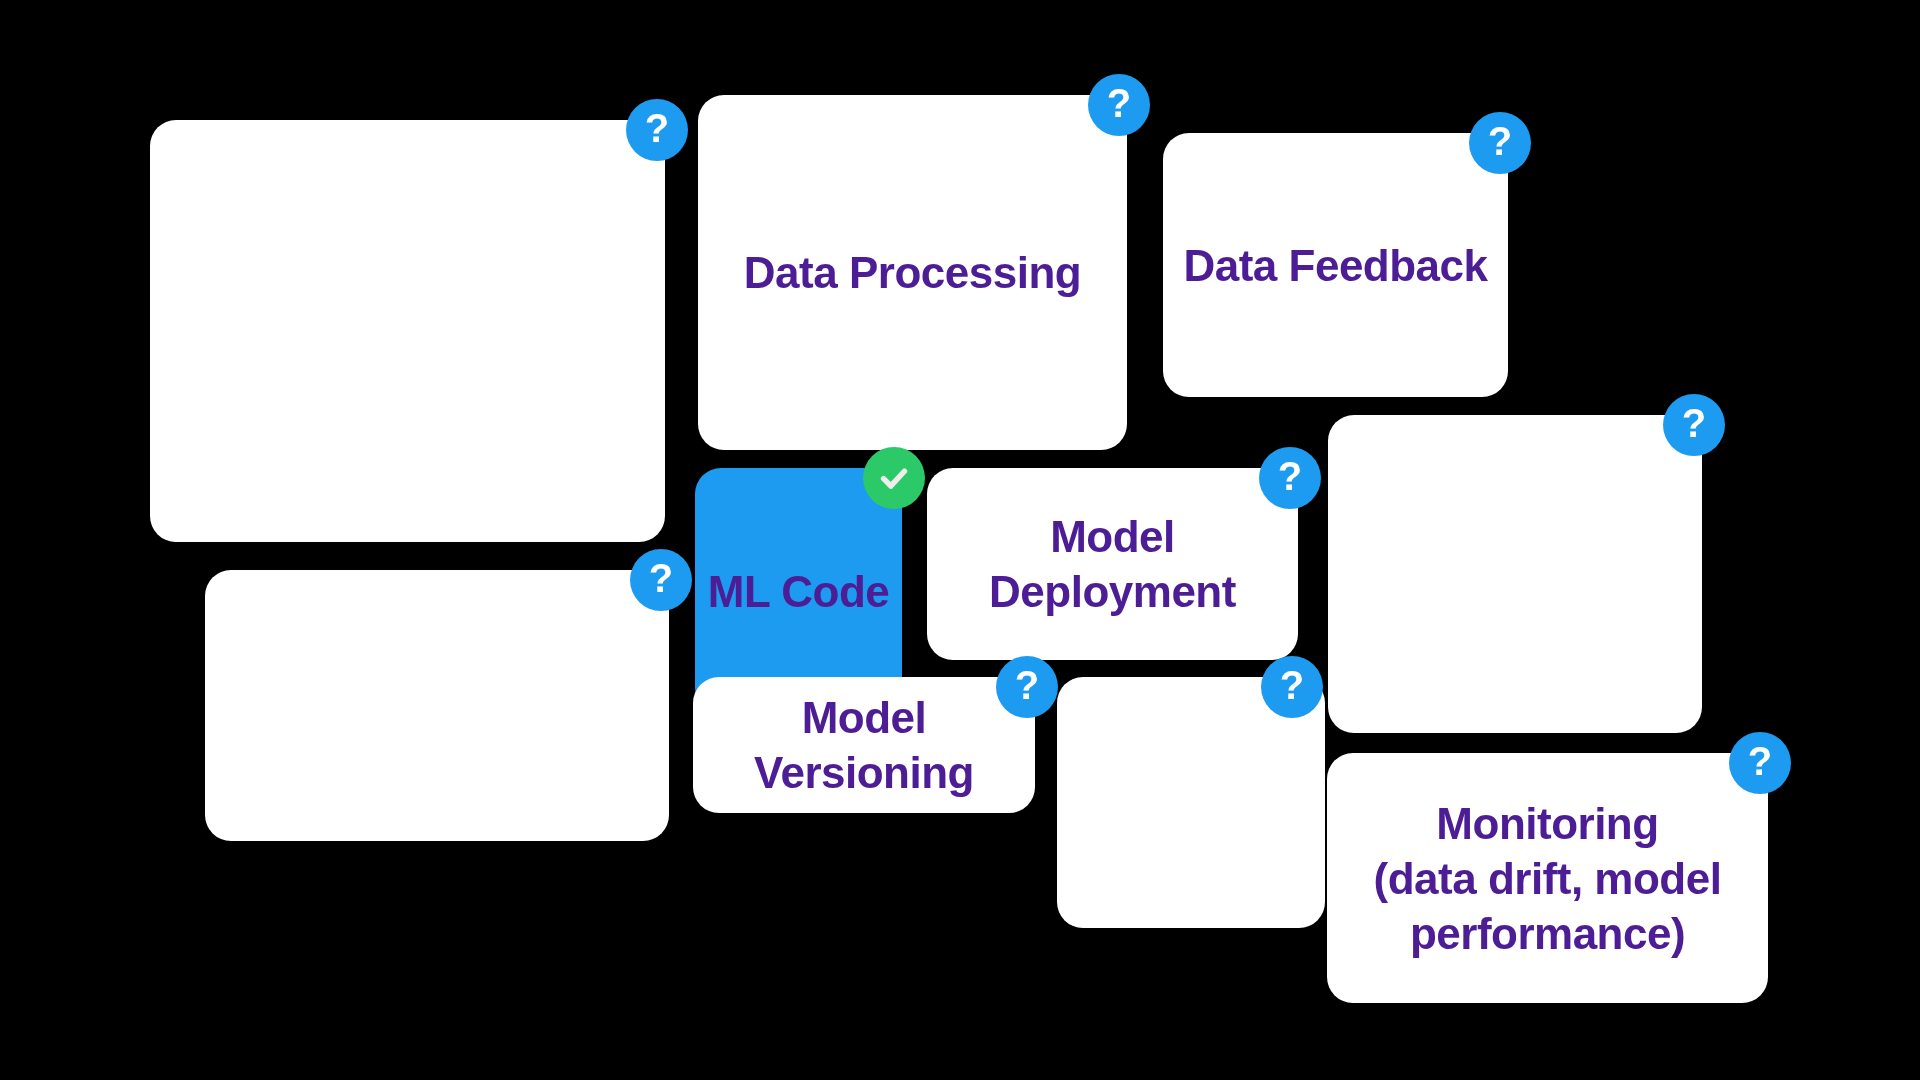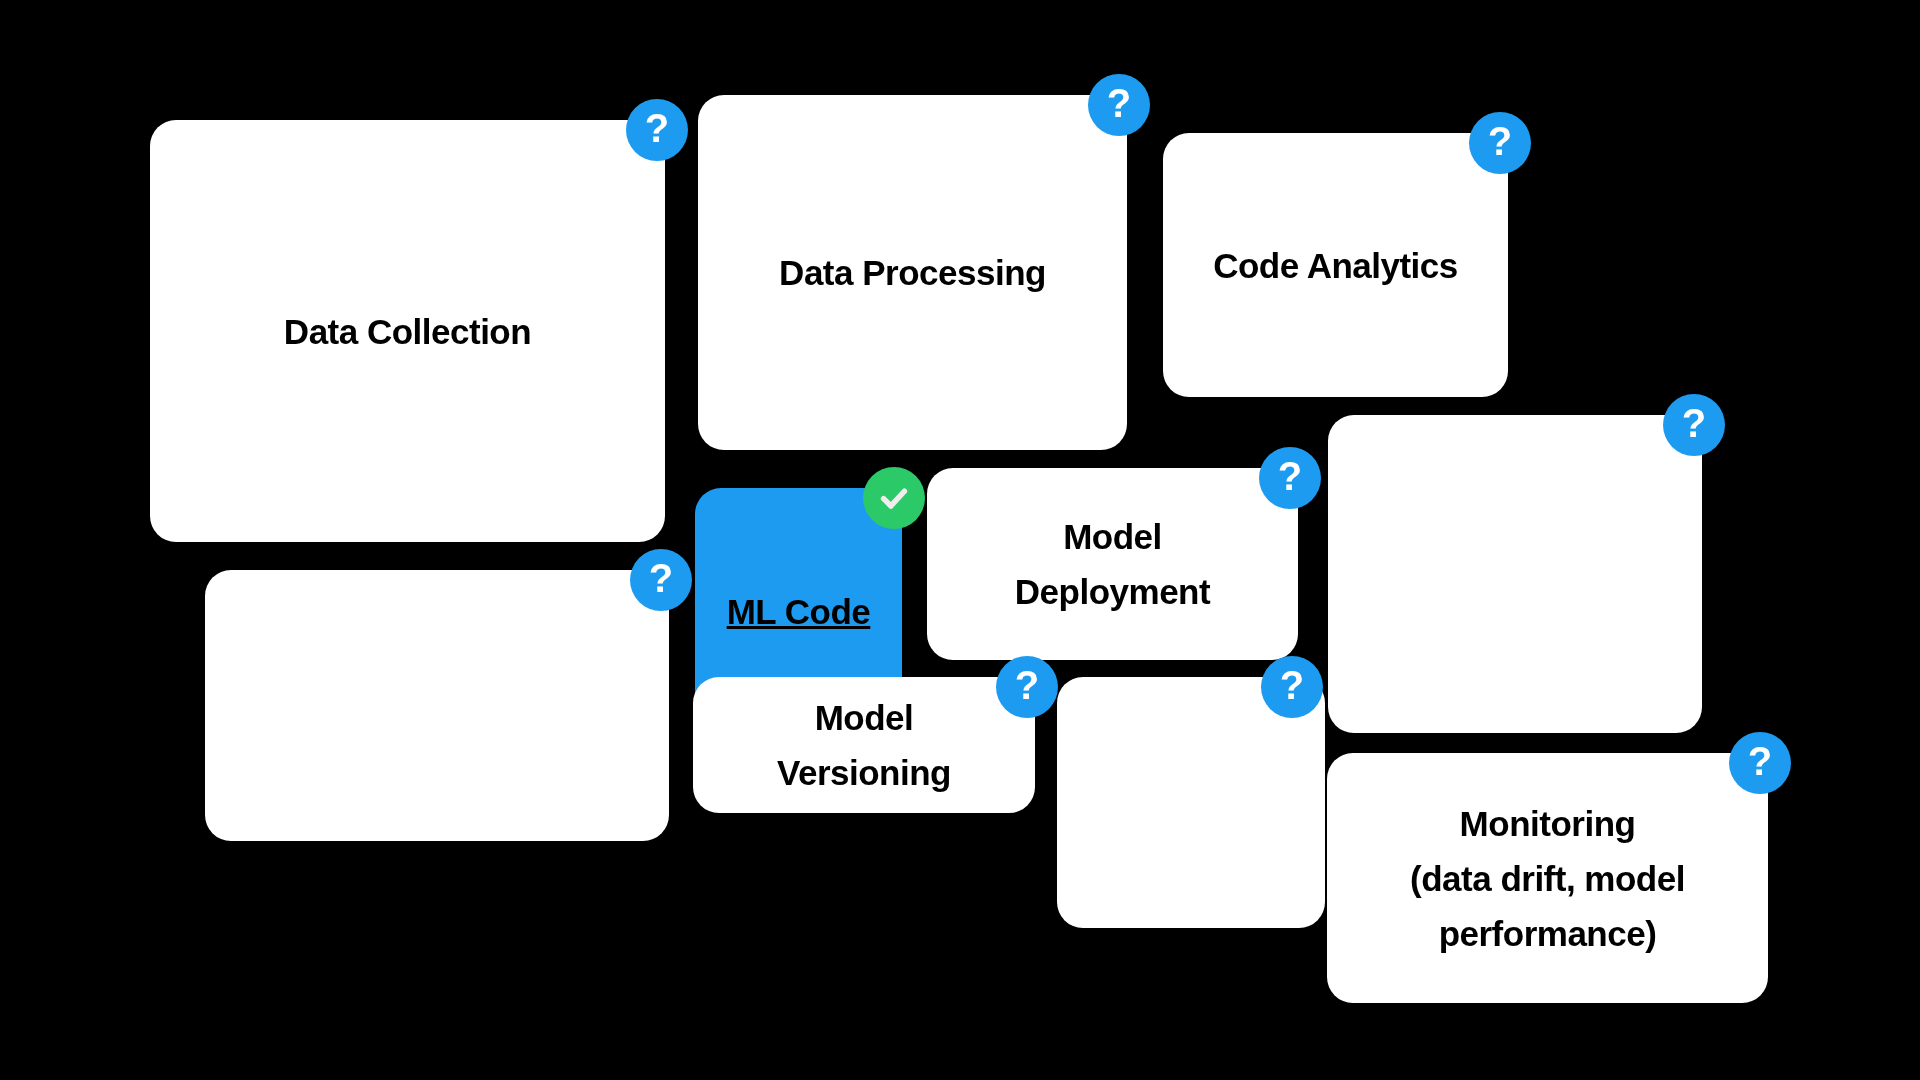--- a/index.html
+++ b/index.html
@@ -20,25 +20,25 @@
     background: #ffffff;
     border-radius: 26px;
     display: flex;
     align-items: center;
     justify-content: center;
   }
   .card.highlight {
     background: #1d9bf0;
   }
   .card-label {
-    font-size: 35px;
+    font-size: 44px;
     line-height: 55px;
     font-weight: bold;
     letter-spacing: -0.5px;
-    color: #000000;
+    color: #4c1d95;
     text-align: center;
     white-space: pre;
   }
   .badge {
     position: absolute;
     top: -21px;
     right: -23px;
     width: 62px;
     height: 62px;
     border-radius: 50%;
@@ -66,49 +66,48 @@
   .check-svg {
     width: 38px;
     height: 38px;
     display: block;
   }
 
   
   #card-data-collection  { left: 150px;  top: 120px; width: 515px; height: 422px; }
   #card-data-processing  { left: 698px;  top: 95px;  width: 429px; height: 355px; }
   #card-data-analytics   { left: 1163px; top: 133px; width: 345px; height: 264px; }
-  #card-ml-code          { left: 695px;  top: 488px; width: 207px; height: 246px; text-decoration: underline; }
+  #card-ml-code          { left: 695px;  top: 468px; width: 207px; height: 246px; }
   #card-model-deployment { left: 927px;  top: 468px; width: 371px; height: 192px; }
   #card-front-end        { left: 1328px; top: 415px; width: 374px; height: 318px; }
   #card-data-versioning  { left: 205px;  top: 570px; width: 464px; height: 271px; }
   #card-model-versioning { left: 693px;  top: 677px; width: 342px; height: 136px; }
   #card-person-feedback  { left: 1057px; top: 677px; width: 268px; height: 251px; }
   #card-monitoring       { left: 1327px; top: 753px; width: 441px; height: 250px; }
 </style>
 </head>
 <body>
 
 <div id="canvas">
 
   <div class="card" id="card-data-collection">
-    <span class="card-label">Data Collection</span>
     <div class="badge question">
       <span class="question-glyph">?</span>
     </div>
   </div>
 
   <div class="card" id="card-data-processing">
     <span class="card-label">Data Processing</span>
     <div class="badge question">
       <span class="question-glyph">?</span>
     </div>
   </div>
 
   <div class="card" id="card-data-analytics">
-    <span class="card-label">Code Analytics</span>
+    <span class="card-label">Data Feedback</span>
     <div class="badge question">
       <span class="question-glyph">?</span>
     </div>
   </div>
 
   <div class="card highlight" id="card-ml-code">
     <span class="card-label">ML Code</span>
     <div class="badge check">
       <svg class="check-svg" viewBox="0 0 62 62">
         <path d="M14 32 L26 44 L48 20" fill="none" stroke="#f0eeec" stroke-width="9" stroke-linecap="round" stroke-linejoin="round"></path>

